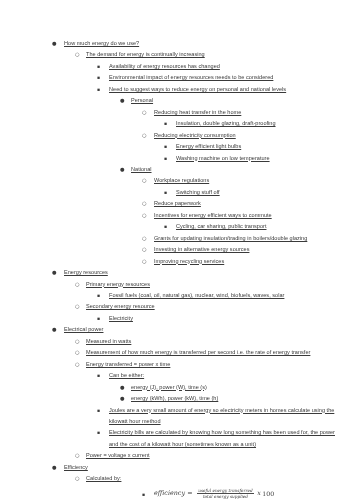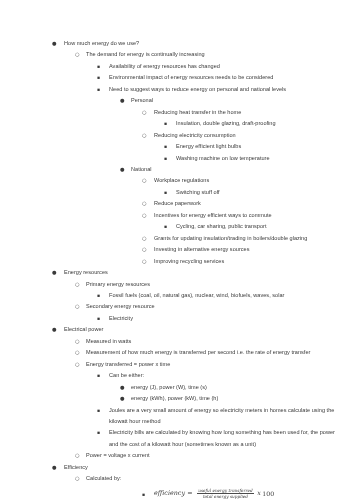--- a/index.html
+++ b/index.html
@@ -15,20 +15,21 @@
     color: #3a3a3a;
     overflow: hidden;
   }
   #doc-page {
     position: relative;
     width: 354px;
     height: 500px;
     background: #ffffff;
     padding-top: 38px;
     box-sizing: border-box;
+    text-decoration: underline;
   }
   .outline {
     list-style: none;
     margin: 0;
     padding: 0;
   }
   .row {
     position: relative;
     font-size: 5.55px;
     line-height: 11.45px;

